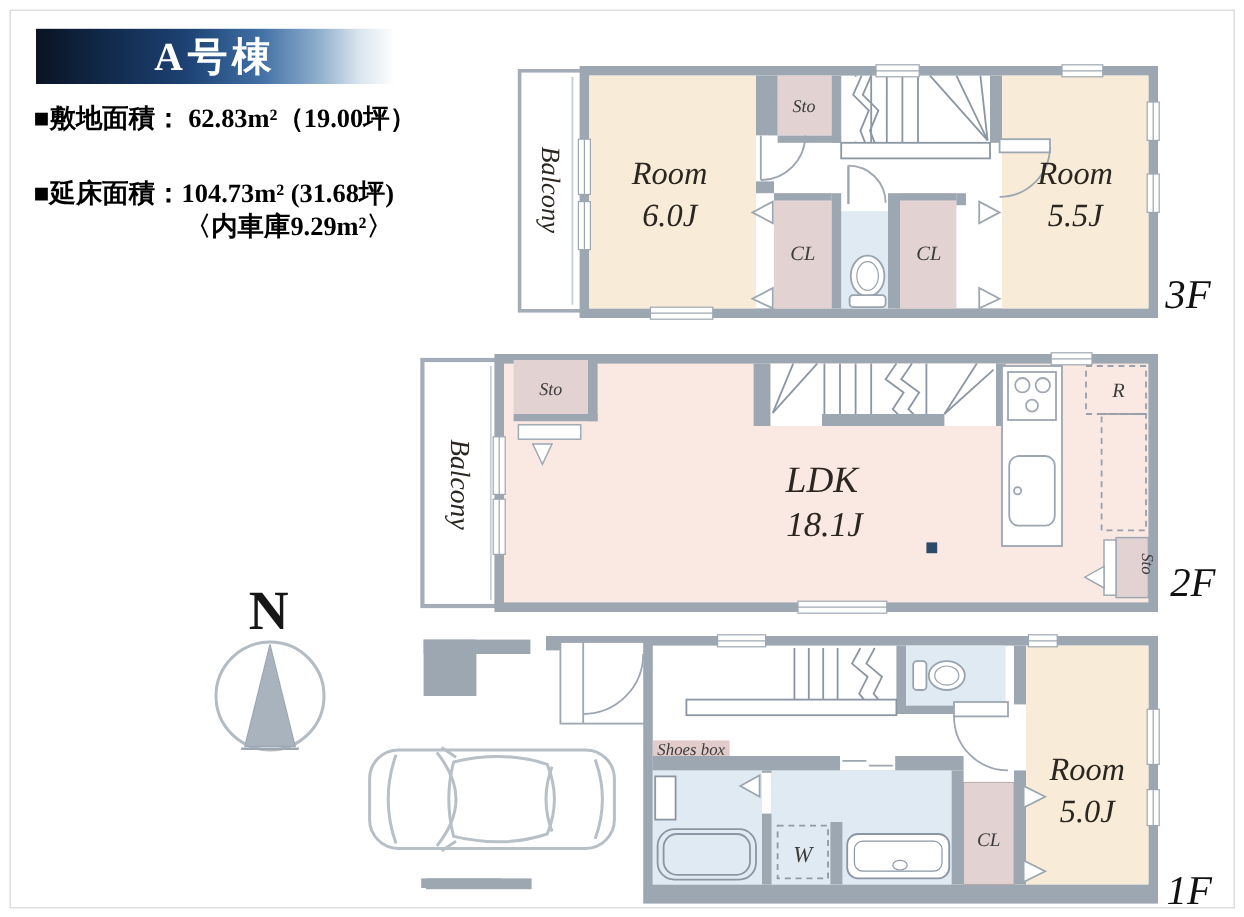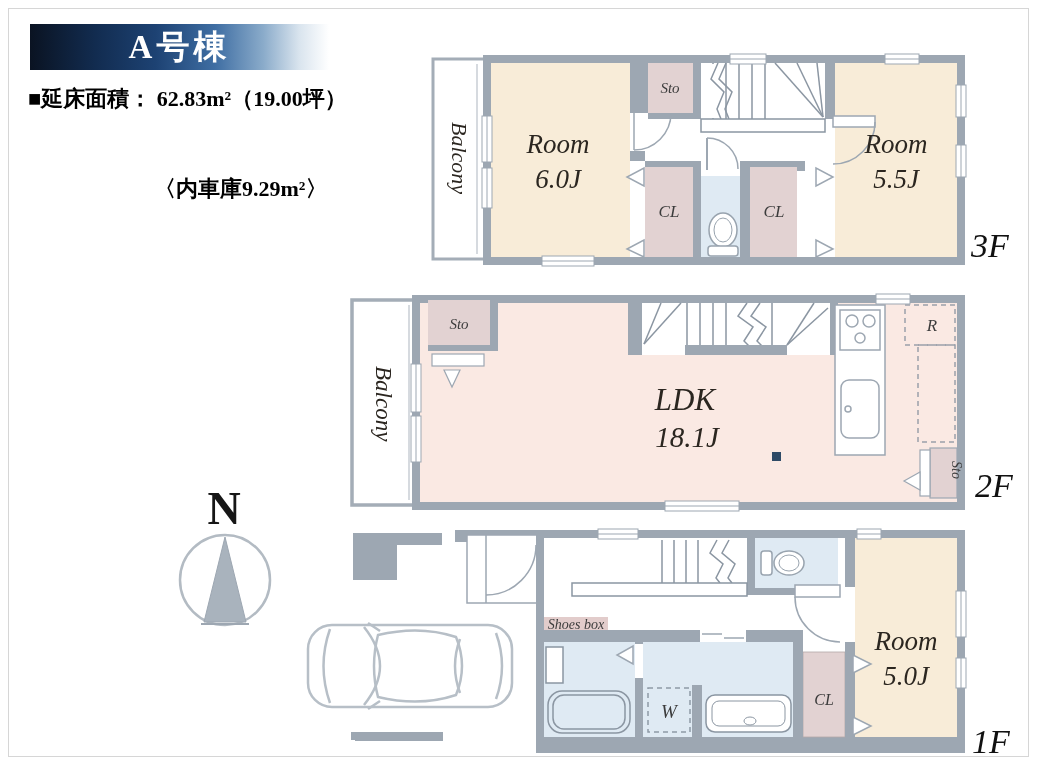--- a/index.html
+++ b/index.html
@@ -26,21 +26,22 @@
 </head>
 <body>
 
 <div id="canvas">
   <div id="frame"></div>
 
   <div id="banner">
     <span class="t">A号棟</span>
   </div>
 
-  <div class="info-line" id="info1">■延床面積： 62.83m²（19.00坪）</div>
+  <div class="info-line" id="info1">■敷地面積： 62.83m²（19.00坪）</div>
+  <div class="info-line" id="info3">■延床面積：104.73m² (31.68坪)</div>
   <div class="info-line" id="info4">〈内車庫9.29m²〉</div>
 
   <svg class="abs" style="left:178px;top:478px" width="100" height="160" viewBox="0 0 100 160">
     <text x="46" y="46" text-anchor="middle" font-size="46" font-weight="bold" font-family="Liberation Sans, DejaVu Sans, sans-serif" fill="#161616">N</text>
     <circle cx="47" cy="102" r="45" fill="none" stroke="#b3bbc3" stroke-width="2.5"></circle>
     <polygon points="47,59 26,144 68,144" fill="#a9b3bd" stroke="#9da7b2" stroke-width="1"></polygon>
     <line x1="23" y1="146" x2="71" y2="146" stroke="#9da7b2" stroke-width="2"></line>
   </svg>
 
   <svg class="abs" style="left:300px;top:613px" width="230" height="140" viewBox="0 0 230 140">

